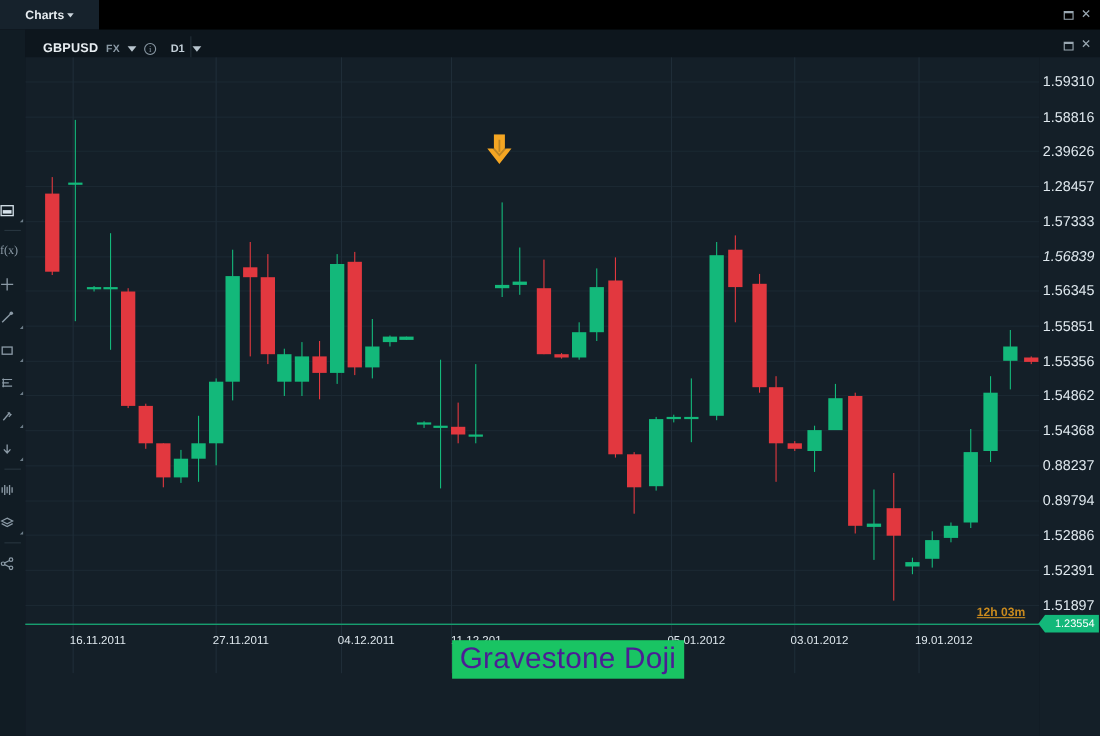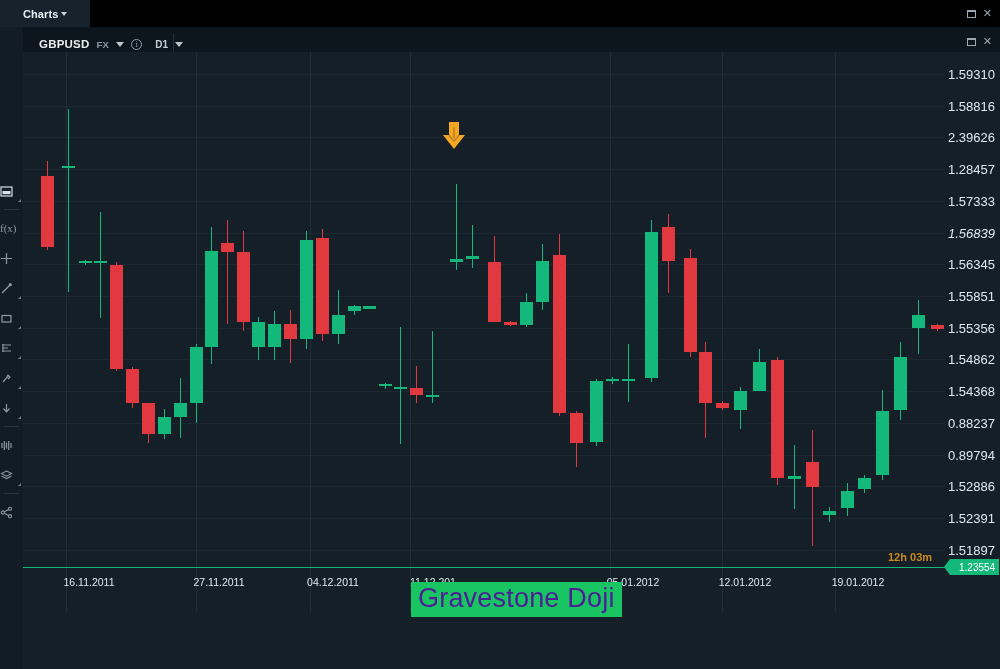--- a/index.html
+++ b/index.html
@@ -117,21 +117,21 @@
   .pricetag {
     position: absolute; height: 16px; padding: 0 4px 0 9px; background: #13b87a;
     color: #ffffff; font-size: 10px; display: flex; align-items: center;
     transform: translateY(-50%); font-weight: normal;
   }
   .pricetag:before {
     content: ""; position: absolute; left: -6px; top: 0;
     border-top: 8px solid transparent; border-bottom: 8px solid transparent;
     border-right: 6px solid #13b87a;
   }
-  .countdown { position: absolute; color: #c98a1e; font-size: 11px; font-weight: bold; }
+  .countdown { position: absolute; color: #c98a1e; font-size: 11px; font-weight: bold; text-decoration: underline; }
 
   .annot {
     position: absolute; background: #19c463; color: #4c1d95;
     font-size: 27px; padding: 1px 7px 3px 7px; white-space: nowrap;
     letter-spacing: .2px;
   }
 </style>
 </head>
 <body>
 
@@ -439,21 +439,21 @@
       <div class="plabel" style="top: 497.693px;">1.51897</div>
     </div>
 
   <div class="axisline"></div>
   <div class="taxis" id="taxis">
       <div class="tlabel" style="left: 66px;">16.11.2011</div>
       <div class="tlabel" style="left: 196px;">27.11.2011</div>
       <div class="tlabel" style="left: 310px;">04.12.2011</div>
       <div class="tlabel" style="left: 410px;">11.12.201</div>
       <div class="tlabel" style="left: 610px;">05.01.2012</div>
-      <div class="tlabel" style="left: 722px;">12.01.2012</div>
+      <div class="tlabel" style="left: 722px;">03.01.2012</div>
       <div class="tlabel" style="left: 835px;">19.01.2012</div>
     </div>
 
   <div id="overlay">
       <div class="priceline" style="top: 567px;"></div>
       <div class="pricetag" style="left: 950px; top: 567px;">1.23554</div>
       <div class="countdown" style="left: 888px; top: 551px;">12h 03m</div>
       <div class="annot" style="left: 411px; top: 582px; background: rgb(25, 196, 99);">Gravestone Doji</div>
     </div>
 

